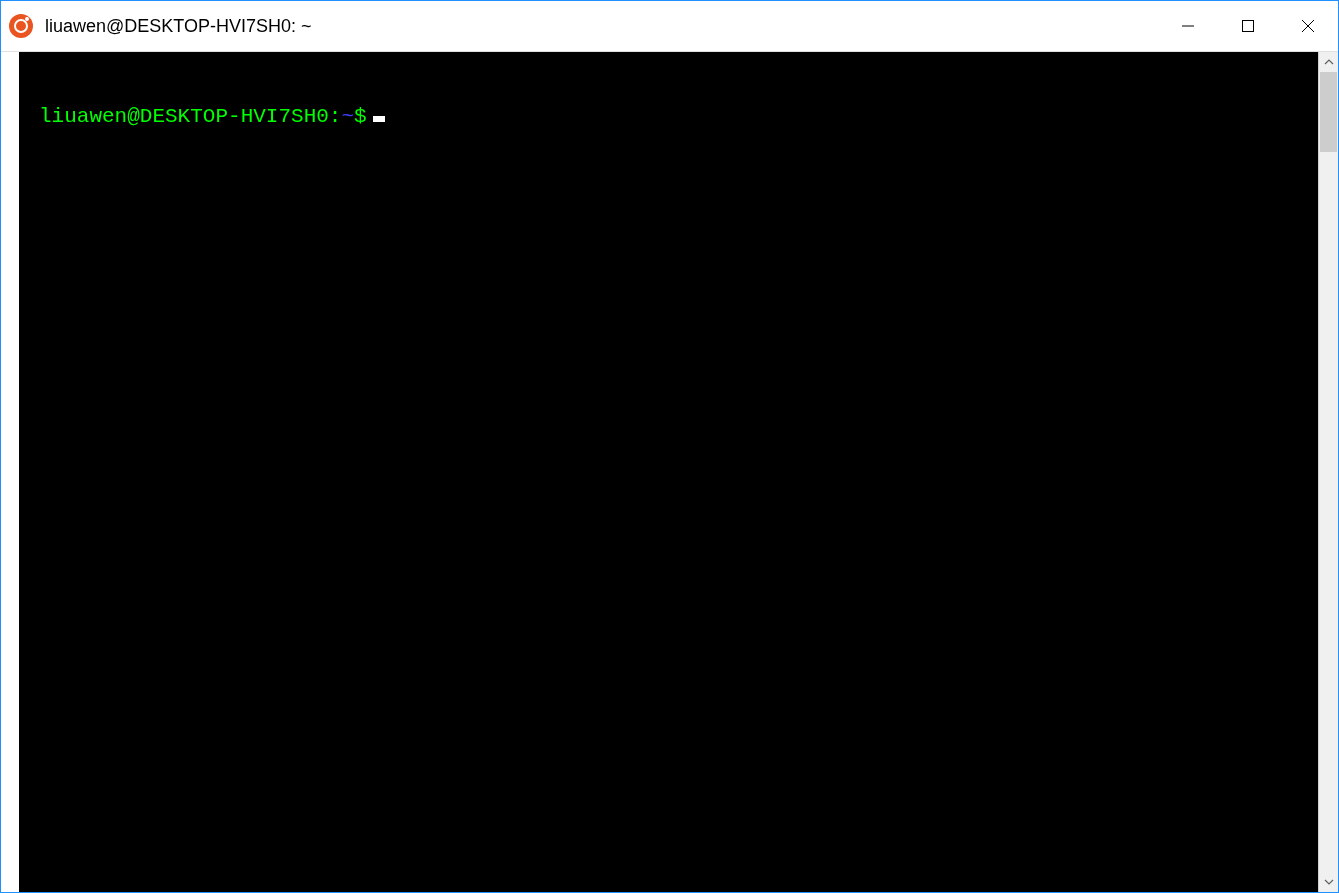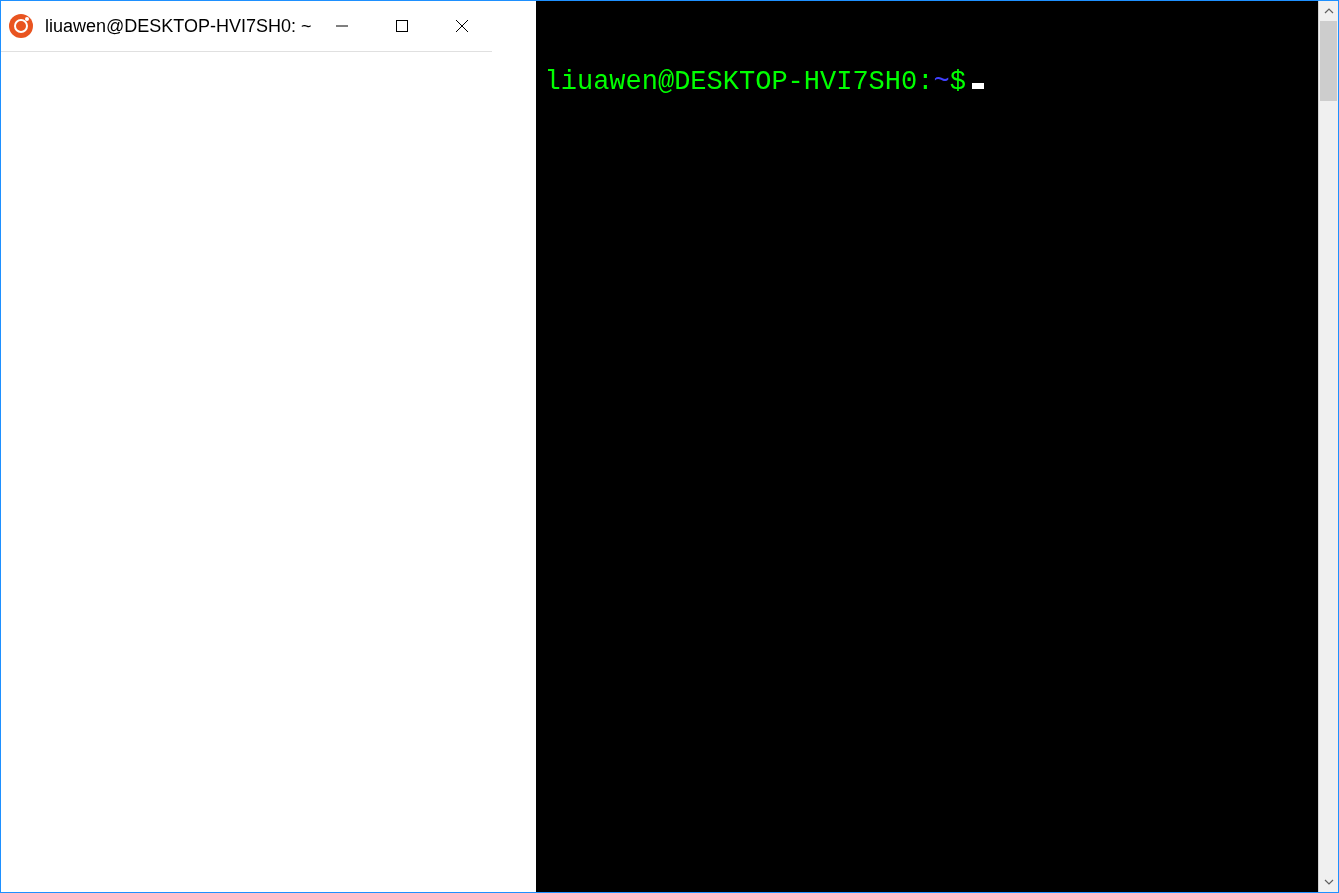--- a/index.html
+++ b/index.html
@@ -12,23 +12,22 @@
       width: 1339px;
       height: 893px;
       overflow: hidden;
       background: #fff;
     }
     .window {
       width: 1339px;
       height: 893px;
       border: 1px solid #1e90ff;
       display: flex;
-      flex-direction: row;
-      background: #fff;
-      gap: 44px;
+      flex-direction: column;
+      background: #fff;
     }
     .titlebar {
       height: 51px;
       display: flex;
       align-items: center;
       background: #fff;
       border-bottom: 1px solid #e0e0e0;
     }
     .titlebar-left {
       display: flex;
@@ -90,24 +89,25 @@
     }
     .content-area {
       flex: 1;
       display: flex;
       overflow: hidden;
     }
     .terminal {
       flex: 1;
       background: #000;
       font-family: "Consolas", "Courier New", monospace;
-      font-size: 27px;
-      padding: 4px 9px;
+      font-size: 21px;
+      padding: 4px 20px;
       white-space: pre;
       position: relative;
+      margin-left: 18px;
     }
     .prompt-line {
       display: flex;
       align-items: baseline;
       line-height: 1.3;
     }
     .prompt-userhost {
       color: #00ff00;
     }
     .prompt-separator {

